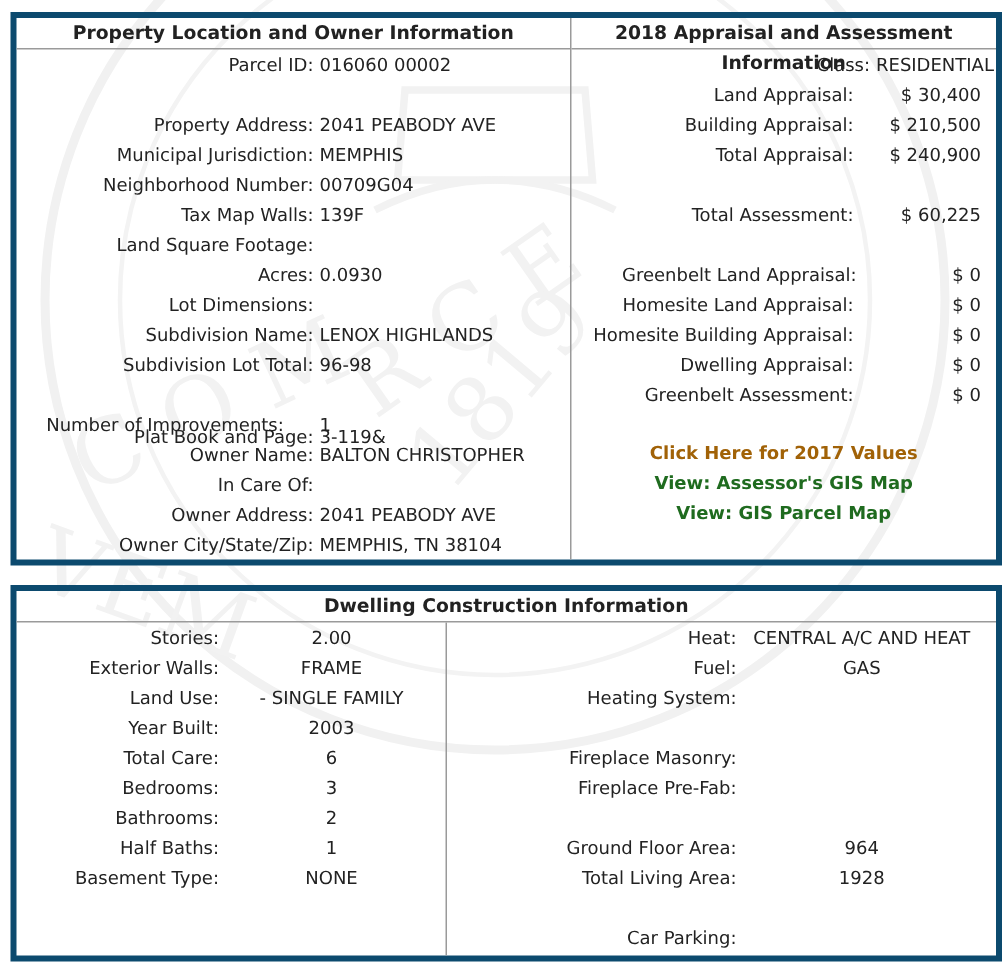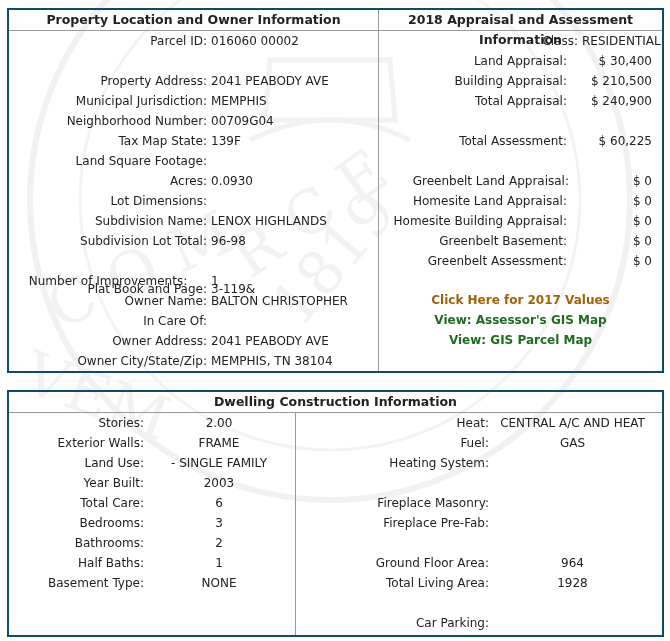--- a/index.html
+++ b/index.html
@@ -7,21 +7,21 @@
     width: 670px; height: 641px; position: relative; overflow: hidden;
     background: #ffffff;
     font-family: "DejaVu Sans", sans-serif;
     font-size: 12px; color: #222;
   }
   .watermark {
     position: absolute; left: 0; top: 0; width: 670px; height: 641px;
     pointer-events: none; z-index: 0;
   }
   .box {
-    position: absolute; border: 2px solid #0c4a6e; background: transparent; z-index: 1;
+    position: absolute; border: 4px solid #0c4a6e; background: transparent; z-index: 1;
   }
   .hdr {
     position: absolute; top: 0; height: 20px; line-height: 20px;
     font-weight: bold; font-size: 12.5px; color: #222; text-align: center;
     border-bottom: 1px solid #9a9a9a;
   }
   .vline { position: absolute; width: 1px; background: #9a9a9a; }
   .row { position: absolute; height: 20px; line-height: 20px; white-space: nowrap; }
   .lbl { position: absolute; text-align: right; }
   .val { position: absolute; text-align: left; }
@@ -62,21 +62,21 @@
       </div>
       <div class="row" style="top: 81px; left: 0px; width: 100%;">
         <span class="lbl" style="left: 0px; width: 198px;">Municipal Jurisdiction:</span>
         <span class="val" style="left: 202px; width: 165px;">MEMPHIS</span>
       </div>
       <div class="row" style="top: 101px; left: 0px; width: 100%;">
         <span class="lbl" style="left: 0px; width: 198px;">Neighborhood Number:</span>
         <span class="val" style="left: 202px; width: 165px;">00709G04</span>
       </div>
       <div class="row" style="top: 121px; left: 0px; width: 100%;">
-        <span class="lbl" style="left: 0px; width: 198px;">Tax Map State:</span>
+        <span class="lbl" style="left: 0px; width: 198px;">Tax Map Walls:</span>
         <span class="val" style="left: 202px; width: 165px;">139F</span>
       </div>
       <div class="row" style="top: 141px; left: 0px; width: 100%;">
         <span class="lbl" style="left: 0px; width: 198px;">Land Square Footage:</span>
         <span class="val" style="left: 202px; width: 165px;"></span>
       </div>
       <div class="row" style="top: 161px; left: 0px; width: 100%;">
         <span class="lbl" style="left: 0px; width: 198px;">Acres:</span>
         <span class="val" style="left: 202px; width: 165px;">0.0930</span>
       </div>
@@ -144,21 +144,21 @@
       </div>
       <div class="row" style="top: 181px; left: 0px; width: 100%;">
         <span class="lbl" style="left: 370px; width: 188px;">Homesite Land Appraisal:</span>
         <span class="rval" style="left: 565px; width: 78px;">$ 0</span>
       </div>
       <div class="row" style="top: 201px; left: 0px; width: 100%;">
         <span class="lbl" style="left: 370px; width: 188px;">Homesite Building Appraisal:</span>
         <span class="rval" style="left: 565px; width: 78px;">$ 0</span>
       </div>
       <div class="row" style="top: 221px; left: 0px; width: 100%;">
-        <span class="lbl" style="left: 370px; width: 188px;">Greenbelt Basement:</span>
+        <span class="lbl" style="left: 370px; width: 188px;">Dwelling Appraisal:</span>
         <span class="rval" style="left: 565px; width: 78px;">$ 0</span>
       </div>
       <div class="row" style="top: 241px; left: 0px; width: 100%;">
         <span class="lbl" style="left: 370px; width: 188px;">Greenbelt Assessment:</span>
         <span class="rval" style="left: 565px; width: 78px;">$ 0</span>
       </div>
     </div>
 
   <a class="link" style="left: 370px; width: 283px; top: 280px; color: #a16207;">Click Here for 2017 Values</a>
   <a class="link" style="left: 370px; width: 283px; top: 300px; color: rgb(31, 107, 31);">View: Assessor's GIS Map</a>

